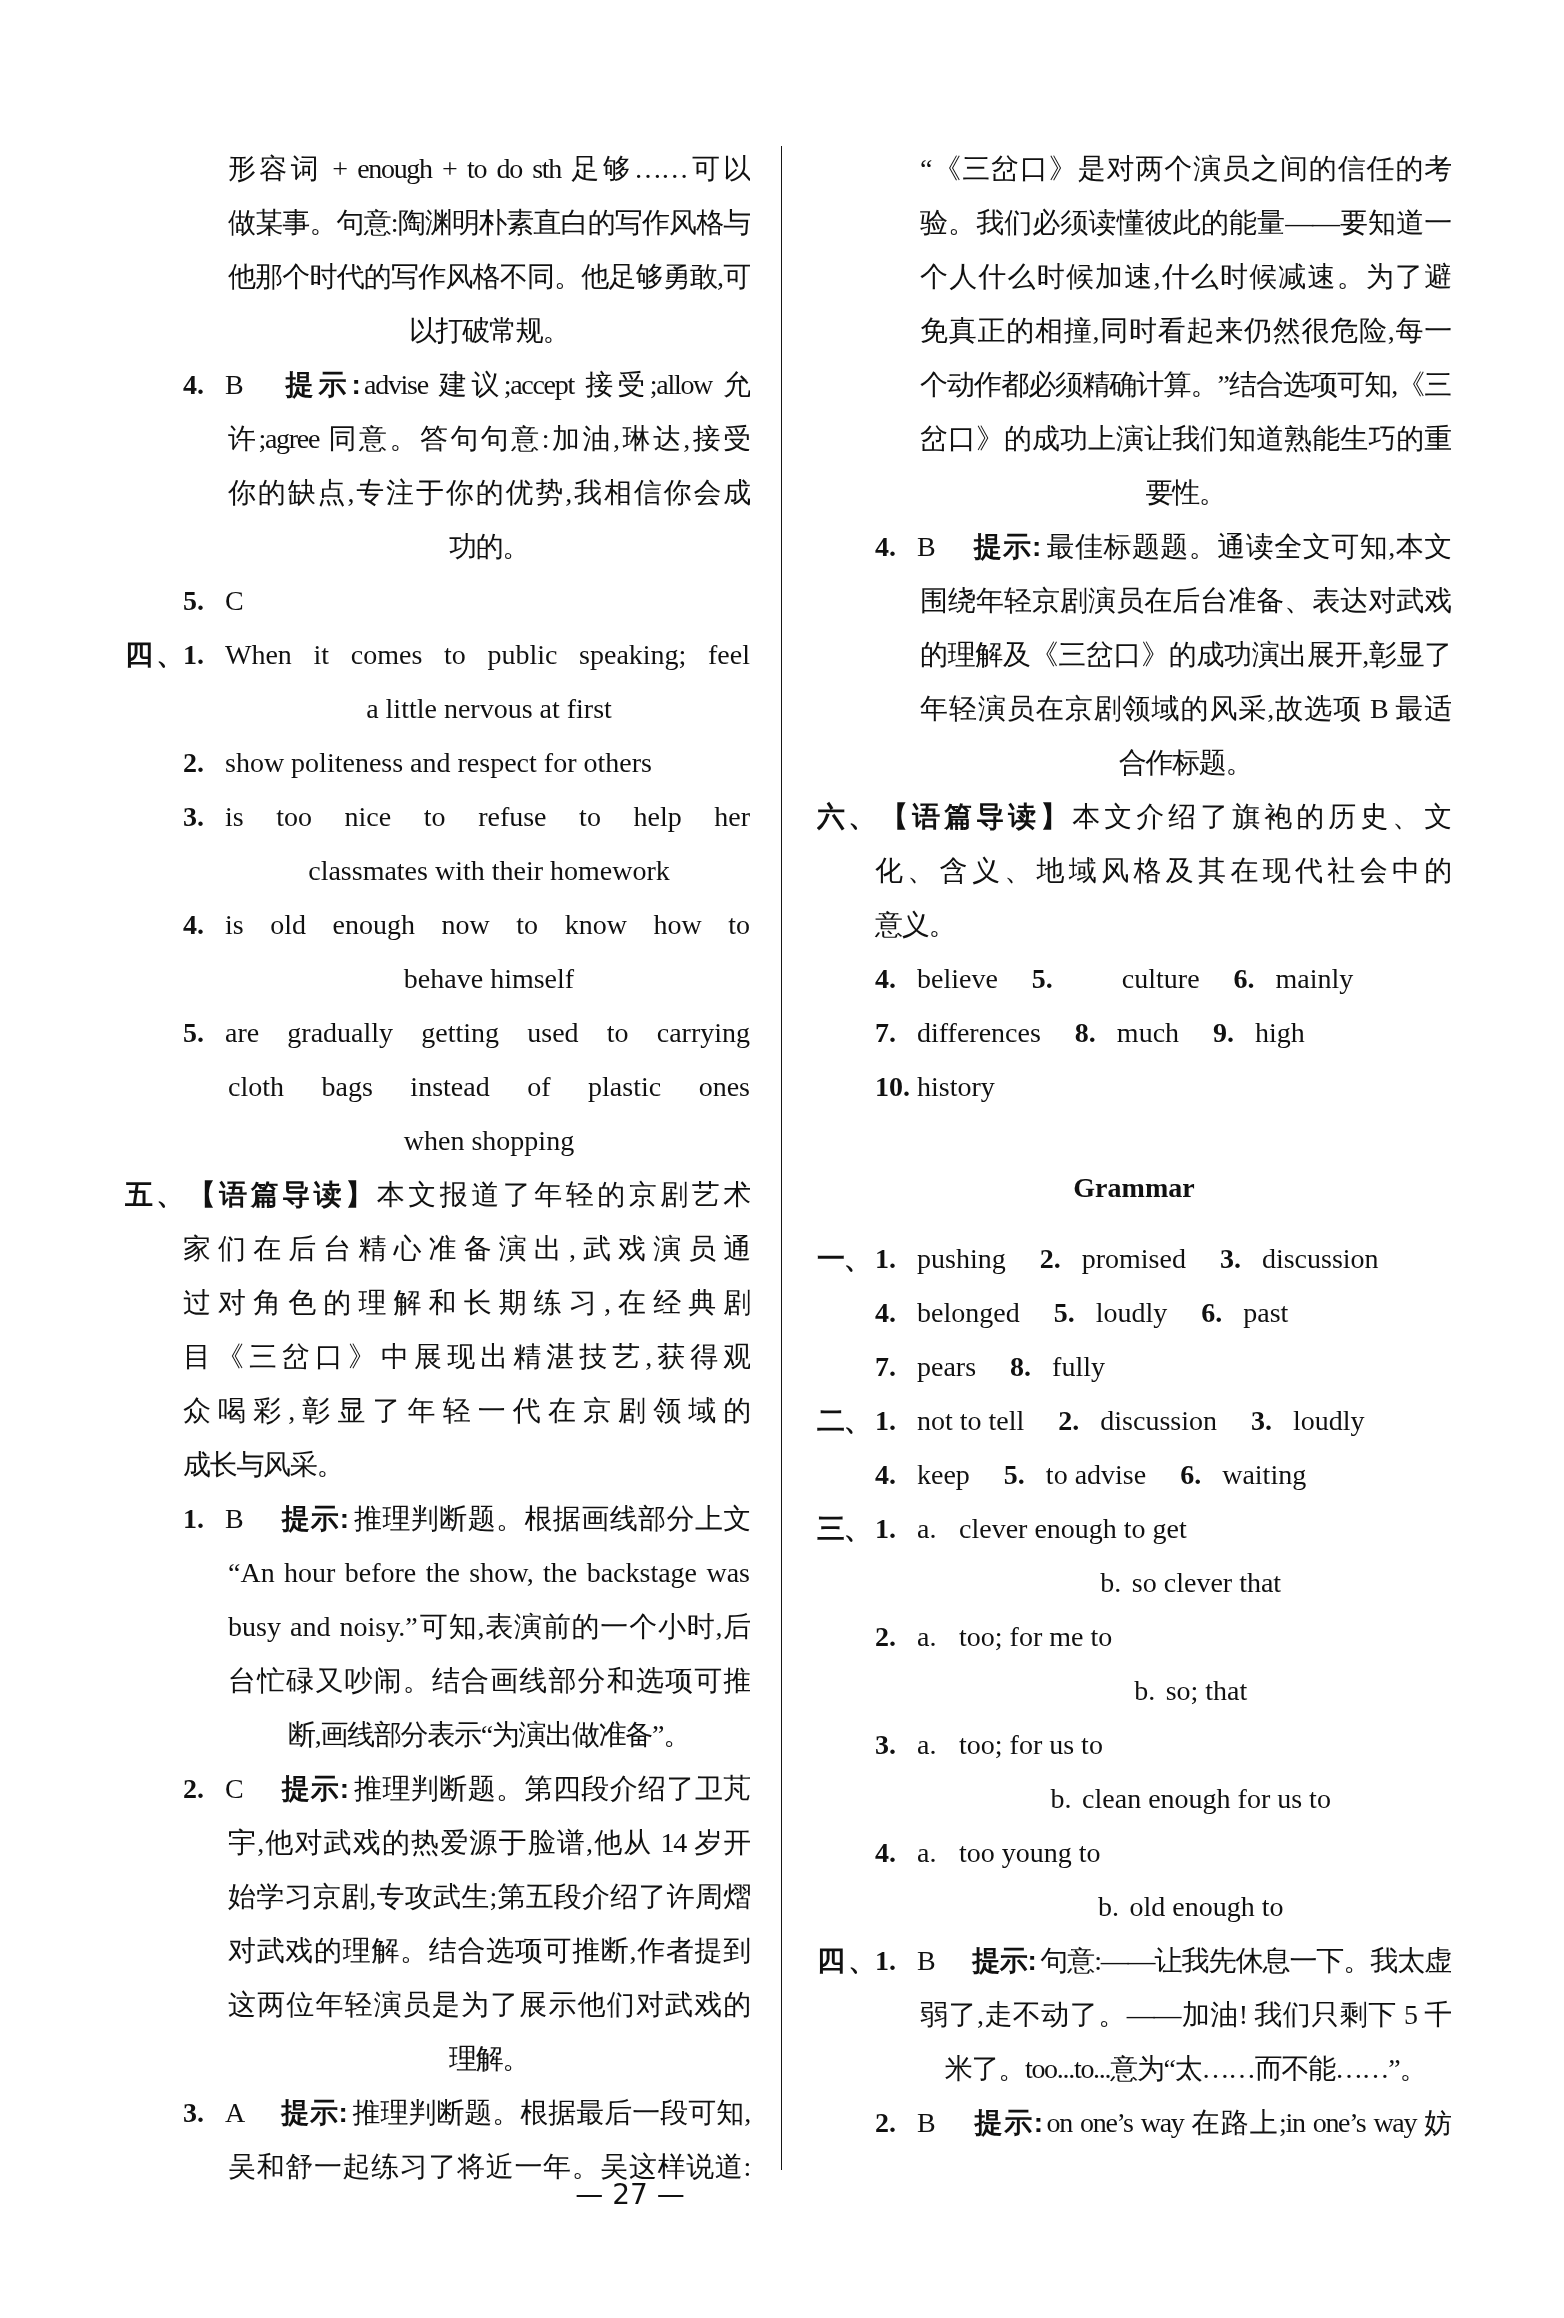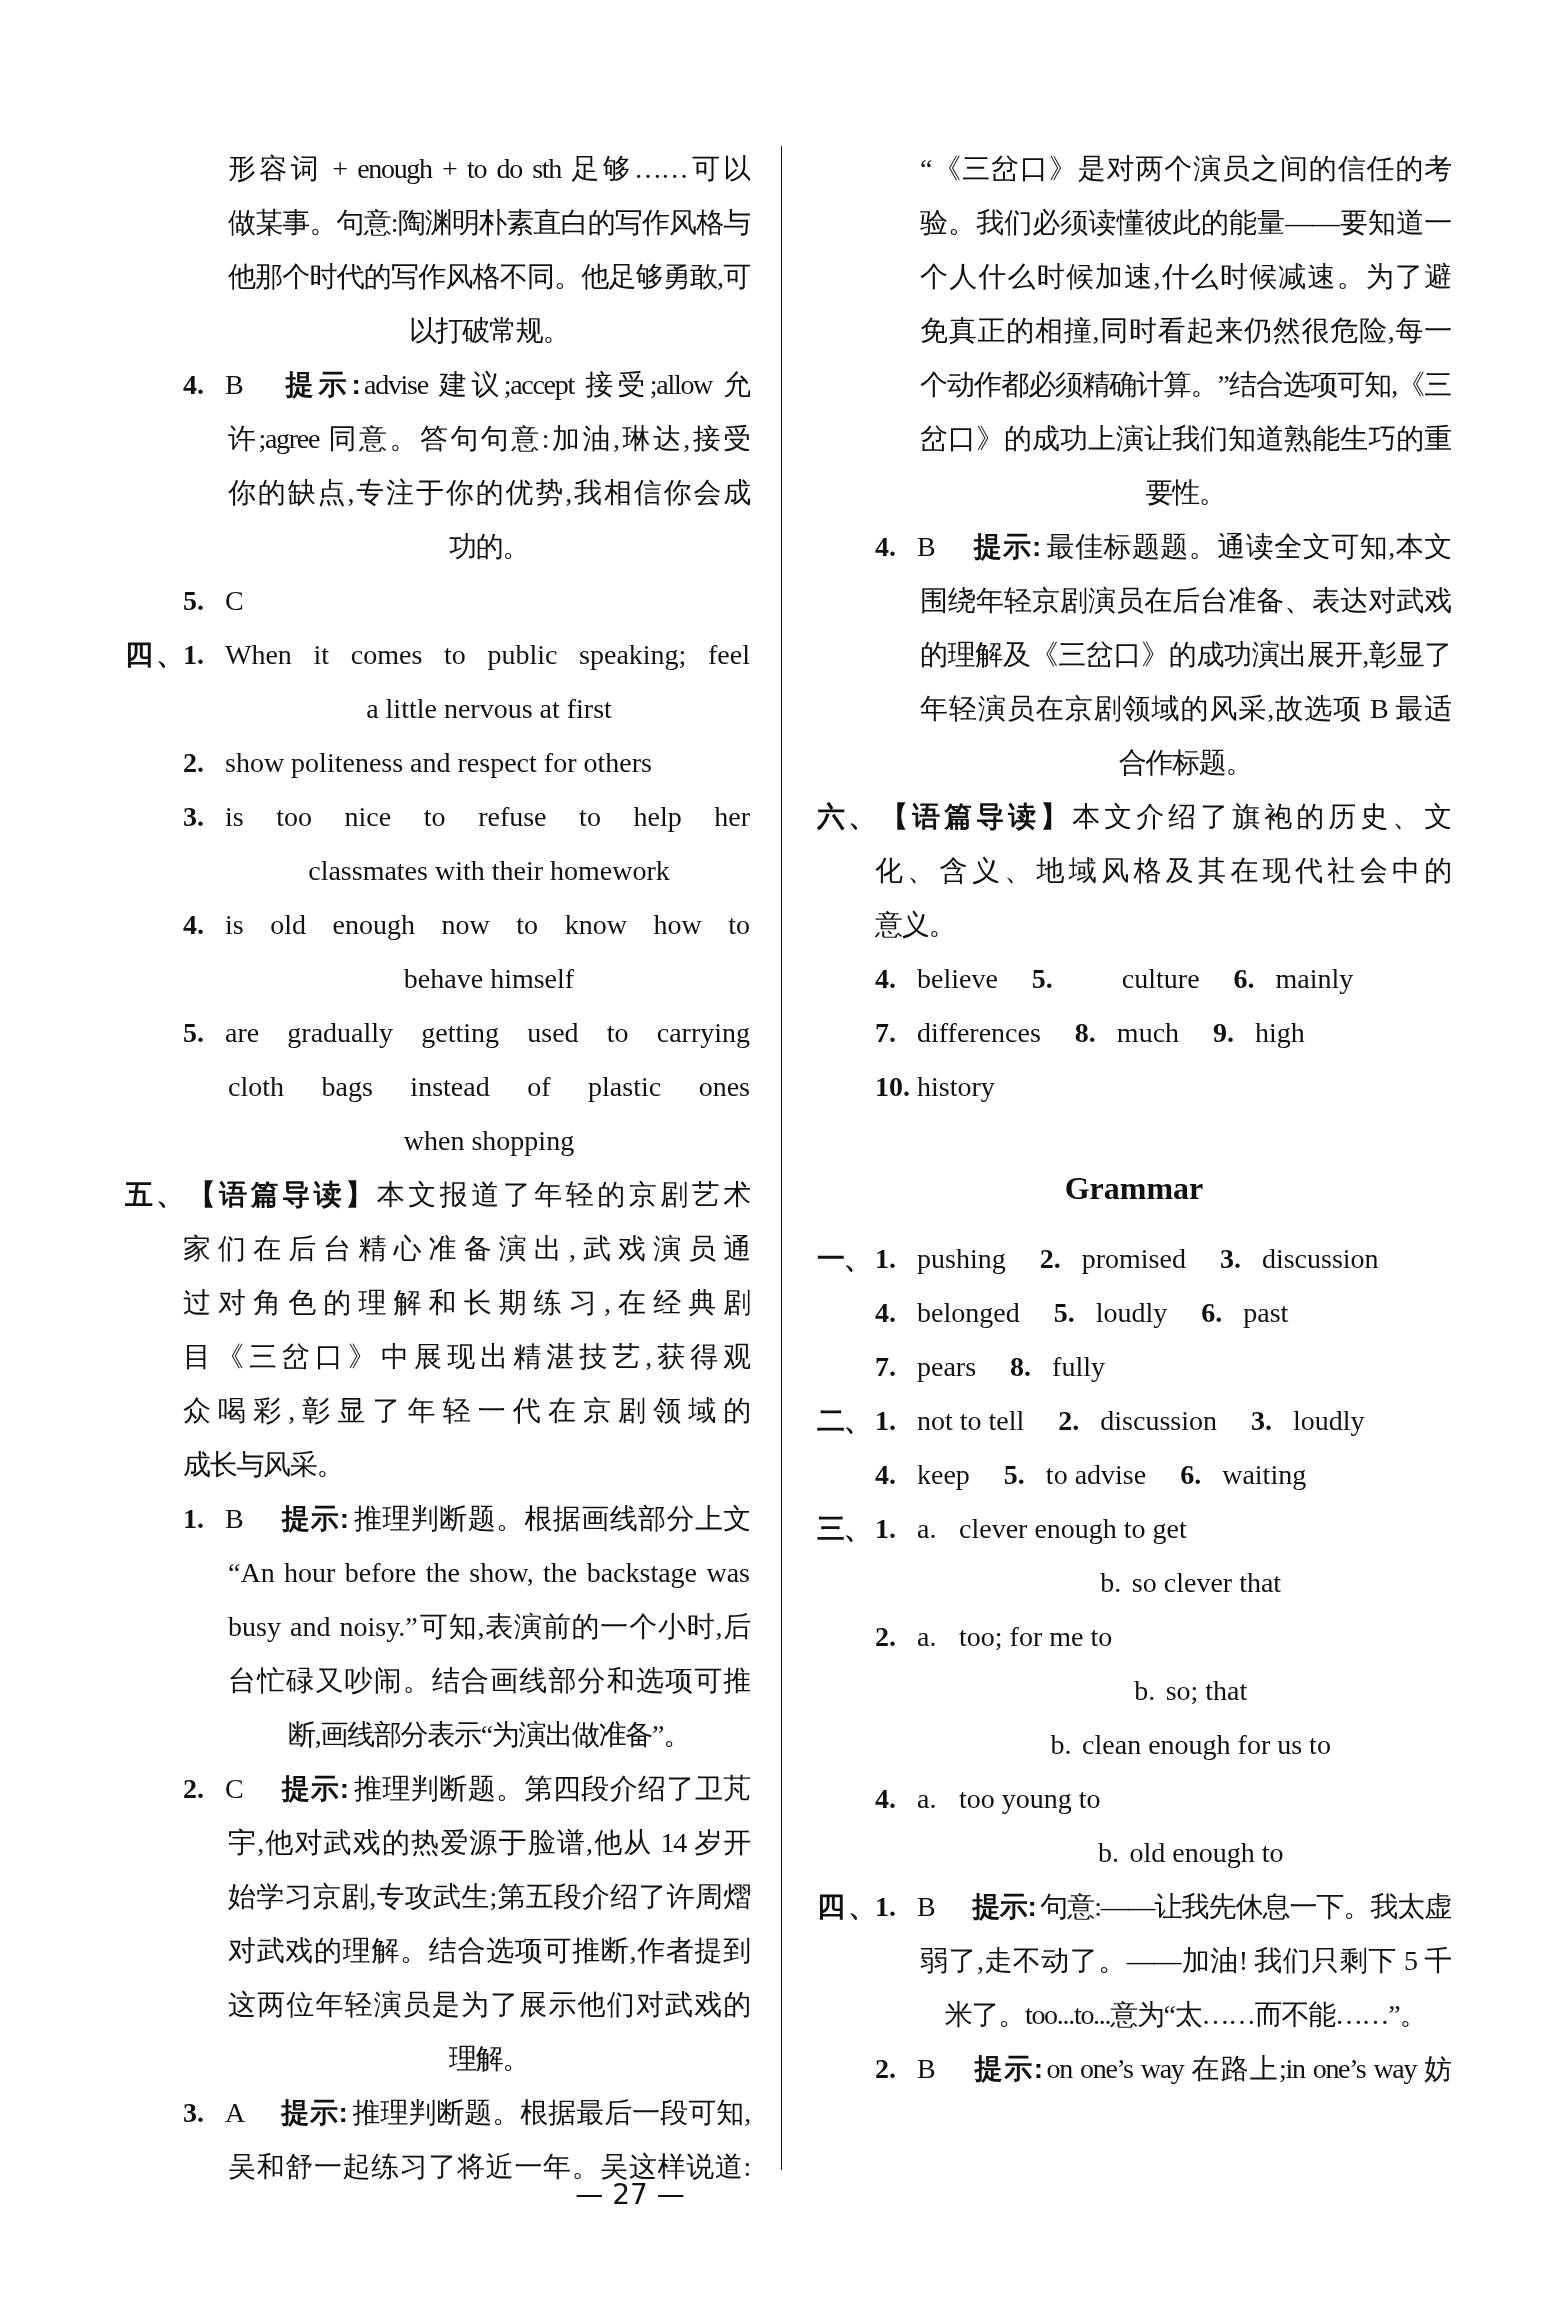--- a/index.html
+++ b/index.html
@@ -23,21 +23,21 @@
   .center{text-align:center;text-align-last:center;}
   .run{white-space:pre;}
   .sec{display:inline-block;width:58px;font-family:"Liberation Sans","DejaVu Sans",sans-serif;font-weight:700;letter-spacing:-1.3px;}
   .num{display:inline-block;width:42px;font-weight:700;}
   .ans{display:inline-block;width:55px;}
   .sub{display:inline-block;width:42px;}
   .hint{font-family:"Liberation Sans","DejaVu Sans",sans-serif;font-weight:700;letter-spacing:-0.7px;margin-right:4px;}
   .bh{font-family:"Liberation Sans","DejaVu Sans",sans-serif;font-weight:700;letter-spacing:-1.3px;}
   .cn{letter-spacing:-1.3px;white-space:normal;}
   .en{letter-spacing:0;white-space:normal;}
-  .gram{font-weight:700;font-size:32px;}
+  .gram{font-weight:700;font-size:28px;}
   .gram-line{margin-top:47px;margin-bottom:17px;}
   #divider{
     position:absolute;left:781px;top:146px;width:1.3px;height:2024px;
     background:#161616;
   }
   #page-footer{
     position:absolute;left:0;top:2178px;width:1260px;
     text-align:center;font-family:"DejaVu Sans","Liberation Sans",sans-serif;
     font-size:28px;color:#111;
   }
@@ -108,20 +108,21 @@
     <div class="line i0 center gram-line"><span class="run gram">Grammar</span></div>
     <div class="line i0"><span class="run sec">一、</span><span class="run num">1.</span><span class="run en" style="margin-right: 34px;">pushing</span><span class="run num">2.</span><span class="run en" style="margin-right: 34px;">promised</span><span class="run num">3.</span><span class="run en">discussion</span></div>
     <div class="line i1"><span class="run num">4.</span><span class="run en" style="margin-right: 34px;">belonged</span><span class="run num">5.</span><span class="run en" style="margin-right: 34px;">loudly</span><span class="run num">6.</span><span class="run en">past</span></div>
     <div class="line i1"><span class="run num">7.</span><span class="run en" style="margin-right: 34px;">pears</span><span class="run num">8.</span><span class="run en">fully</span></div>
     <div class="line i0"><span class="run sec">二、</span><span class="run num">1.</span><span class="run en" style="margin-right: 34px;">not to tell</span><span class="run num">2.</span><span class="run en" style="margin-right: 34px;">discussion</span><span class="run num">3.</span><span class="run en">loudly</span></div>
     <div class="line i1"><span class="run num">4.</span><span class="run en" style="margin-right: 34px;">keep</span><span class="run num">5.</span><span class="run en" style="margin-right: 34px;">to advise</span><span class="run num">6.</span><span class="run en">waiting</span></div>
     <div class="line i0"><span class="run sec">三、</span><span class="run num">1.</span><span class="run sub">a.</span><span class="run en">clever enough to get</span></div>
     <div class="line i2"><span class="run sub">b.</span><span class="run en">so clever that</span></div>
     <div class="line i1"><span class="run num">2.</span><span class="run sub">a.</span><span class="run en">too; for me to</span></div>
     <div class="line i2"><span class="run sub">b.</span><span class="run en">so; that</span></div>
+    <div class="line i1"><span class="run num">3.</span><span class="run sub">a.</span><span class="run en">too; for us to</span></div>
     <div class="line i2"><span class="run sub">b.</span><span class="run en">clean enough for us to</span></div>
     <div class="line i1"><span class="run num">4.</span><span class="run sub">a.</span><span class="run en">too young to</span></div>
     <div class="line i2"><span class="run sub">b.</span><span class="run en">old enough to</span></div>
     <div class="line i0 j"><span class="run sec">四、</span><span class="run num">1.</span><span class="run ans">B</span><span class="run hint">提示:</span><span class="run cn">句意:——让我先休息一下。我太虚</span></div>
     <div class="line i2 j"><span class="run cn">弱了,走不动了。——加油! 我们只剩下 5 千</span></div>
     <div class="line i2"><span class="run cn">米了。too...to...意为“太……而不能……”。</span></div>
     <div class="line i1 j"><span class="run num">2.</span><span class="run ans">B</span><span class="run hint">提示:</span><span class="run cn">on one’s way 在路上;in one’s way 妨</span></div>
   </div>
 <div id="page-footer">— 27 —</div>
 

